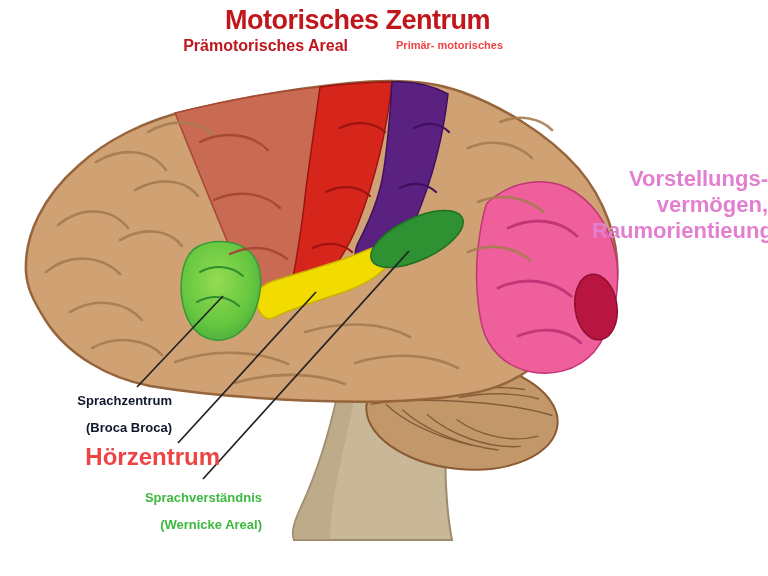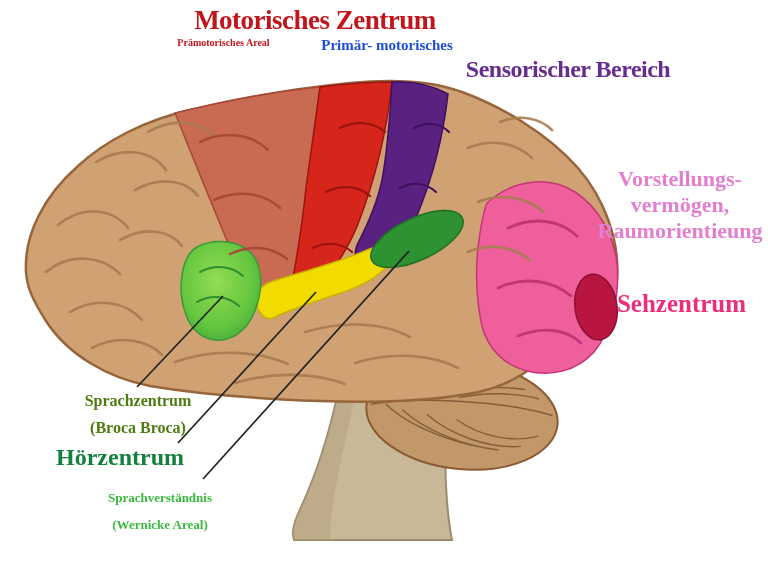--- a/index.html
+++ b/index.html
@@ -2,29 +2,29 @@
 <html><head>
 <meta charset="utf-8">
 <style>
   html,body{margin:0;padding:0;background:#ffffff;}
   .stage{
     position:relative;width:768px;height:576px;overflow:hidden;
     background:#ffffff;
     font-family:"Liberation Sans", sans-serif;
   }
   .stage svg{position:absolute;left:0;top:0;}
-  .lbl{position:absolute;font-weight:bold;text-align:center;line-height:1.12;font-family:Liberation Serif, serif;}
+  .lbl{position:absolute;font-weight:bold;text-align:right;line-height:1.12;}
   .lbl-title        {left:140px;top:5px;  width:350px;font-size:27px;color:#c0161c;letter-spacing:-0.5px;}
-  .lbl-premotor     {left:116px;top:37px; width:215px;font-size:10px;color:#c0161c;}
-  .lbl-primarymotor {left:282px;top:37px; width:210px;font-size:15px;color:#1d4ed8;line-height:17px;}
+  .lbl-premotor     {left:133px;top:37px; width:215px;font-size:16px;color:#c0161c;}
+  .lbl-primarymotor {left:293px;top:37px; width:210px;font-size:11px;color:#ef4444;line-height:17px;}
   .lbl-sensory      {left:436px;top:56px; width:264px;font-size:24px;color:#662d91;letter-spacing:-0.5px;}
   .lbl-imagination  {left:592px;top:166px;width:176px;font-size:22px;color:#e27fd0;line-height:26px;}
   .lbl-visual       {left:595px;top:290px;width:173px;font-size:25px;color:#ec2e7b;}
-  .lbl-speech       {left:10px; top:387px;width:162px;font-size:16px;color:#4d7c0f;line-height:27px;margin-left:47px;}
-  .lbl-hearing      {left:20px; top:444px;width:200px;font-size:24px;color:#15803d;}
+  .lbl-speech       {left:10px; top:387px;width:162px;font-size:13px;color:#0f172a;line-height:27px;}
+  .lbl-hearing      {left:20px; top:444px;width:200px;font-size:24px;color:#ef4444;}
   .lbl-comprehension{left:58px; top:484px;width:204px;font-size:13px;color:#3cb93f;line-height:27px;}
 </style>
 </head>
 <body>
 
 <div class="stage">
 
   <svg width="768" height="576" viewBox="0 0 768 576">
     <defs>
       <linearGradient id="stemGrad" x1="0" y1="0" x2="1" y2="0">
@@ -167,29 +167,27 @@
   </svg>
 
   <div class="lbl lbl-title">Motorisches Zentrum</div>
 
   <div class="lbl lbl-premotor">Prämotorisches Areal</div>
 
   <div class="lbl lbl-primarymotor">
     <div>Primär- motorisches</div>
   </div>
 
-  <div class="lbl lbl-sensory">Sensorischer Bereich</div>
 
   <div class="lbl lbl-imagination">
     <div>Vorstellungs-</div>
     <div>vermögen,</div>
     <div>Raumorientieung</div>
   </div>
 
-  <div class="lbl lbl-visual">Sehzentrum</div>
 
   <div class="lbl lbl-speech">
     <div>Sprachzentrum</div>
     <div>(Broca Broca)</div>
   </div>
 
   <div class="lbl lbl-hearing">Hörzentrum</div>
 
   <div class="lbl lbl-comprehension">
     <div>Sprachverständnis</div>

